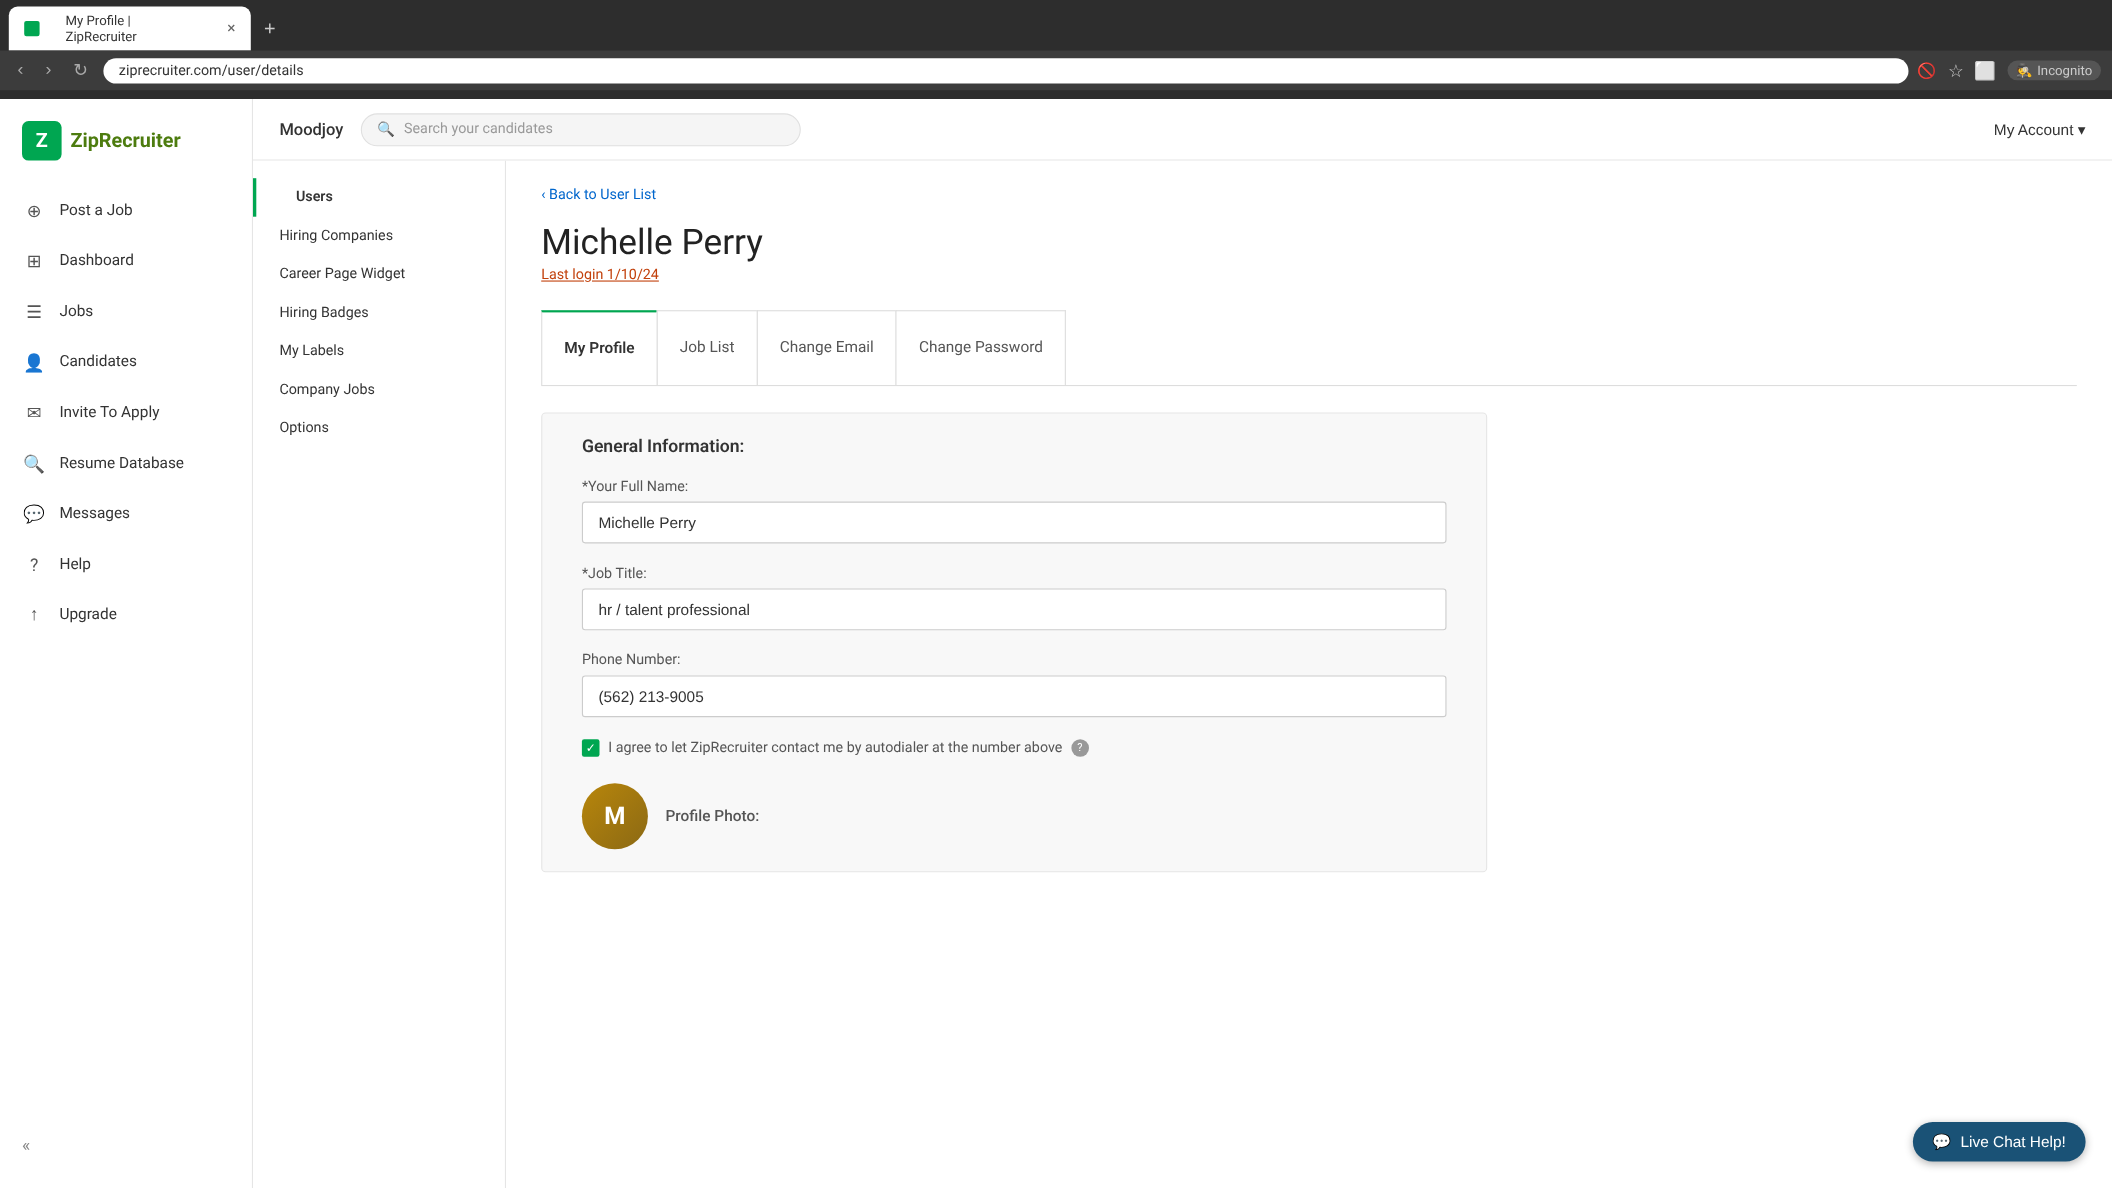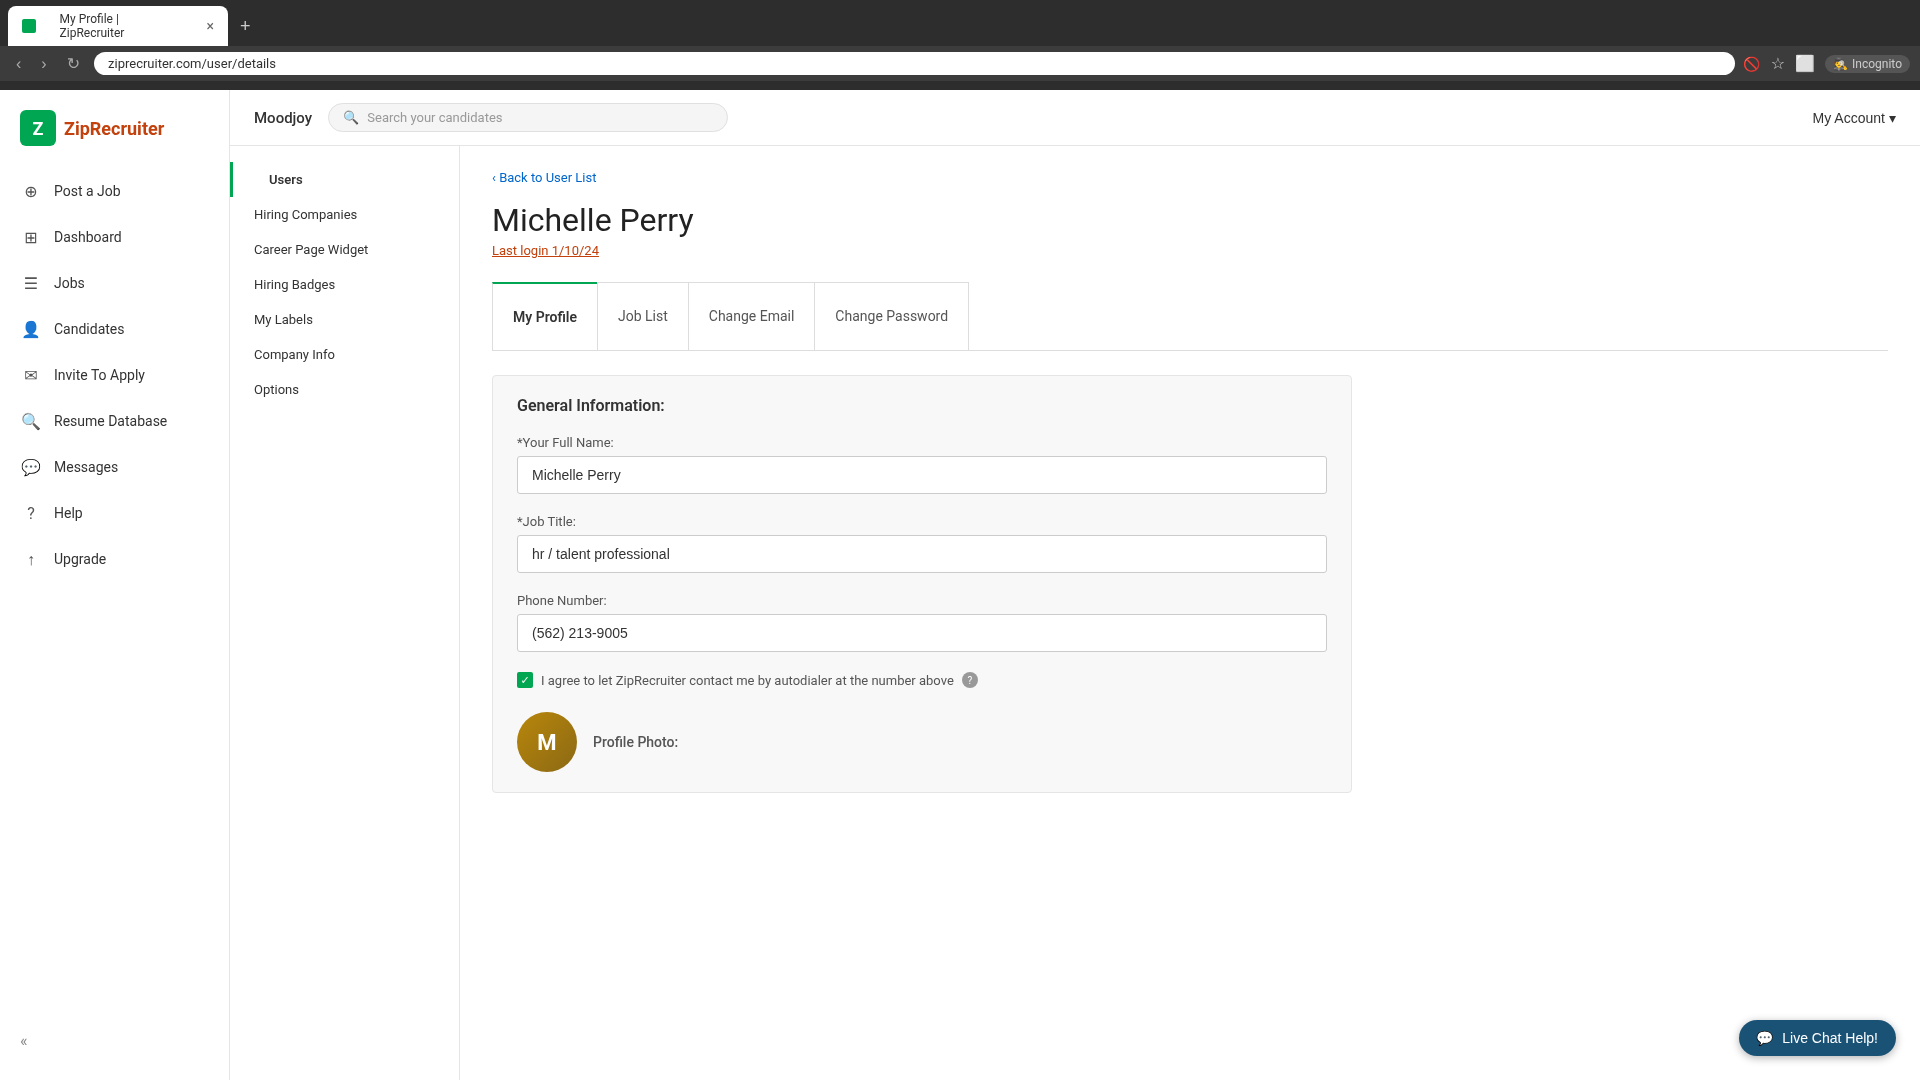--- a/index.html
+++ b/index.html
@@ -124,21 +124,21 @@
       display: flex;
       align-items: center;
       justify-content: center;
       color: white;
       font-weight: bold;
       font-size: 18px;
     }
     .logo-text {
       font-size: 18px;
       font-weight: 700;
-      color: #c2410c;
+      color: #4d7c0f;
     }
     .sidebar-item {
       display: flex;
       align-items: center;
       gap: 12px;
       padding: 10px 20px;
       cursor: pointer;
       color: #333;
       font-size: 14px;
       text-decoration: none;
@@ -275,21 +275,21 @@
       border-top: 2px solid #00a651;
       font-weight: 600;
       color: #333;
     }
 
     
     .form-section {
       background: #f8f8f8;
       border: 1px solid #e5e5e5;
       border-radius: 4px;
-      padding: 20px 24px;
+      padding: 20px 36px;
       max-width: 860px;
     }
     .section-title {
       font-size: 16px;
       font-weight: 600;
       color: #333;
       margin-bottom: 20px;
     }
     .form-group {
       margin-bottom: 20px;
@@ -487,21 +487,21 @@
         <div class="secondary-sidebar-item">
           <span>Career Page Widget</span>
         </div>
         <div class="secondary-sidebar-item">
           <span>Hiring Badges</span>
         </div>
         <div class="secondary-sidebar-item">
           <span>My Labels</span>
         </div>
         <div class="secondary-sidebar-item">
-          <span>Company Info</span>
+          <span>Company Jobs</span>
         </div>
         <div class="secondary-sidebar-item">
           <span>Options</span>
         </div>
       </div>
 
       <div class="content">
         <div class="back-link">‹ Back to User List</div>
         <h1 class="page-title">Michelle Perry</h1>
         <div class="last-login">Last login 1/10/24</div>

